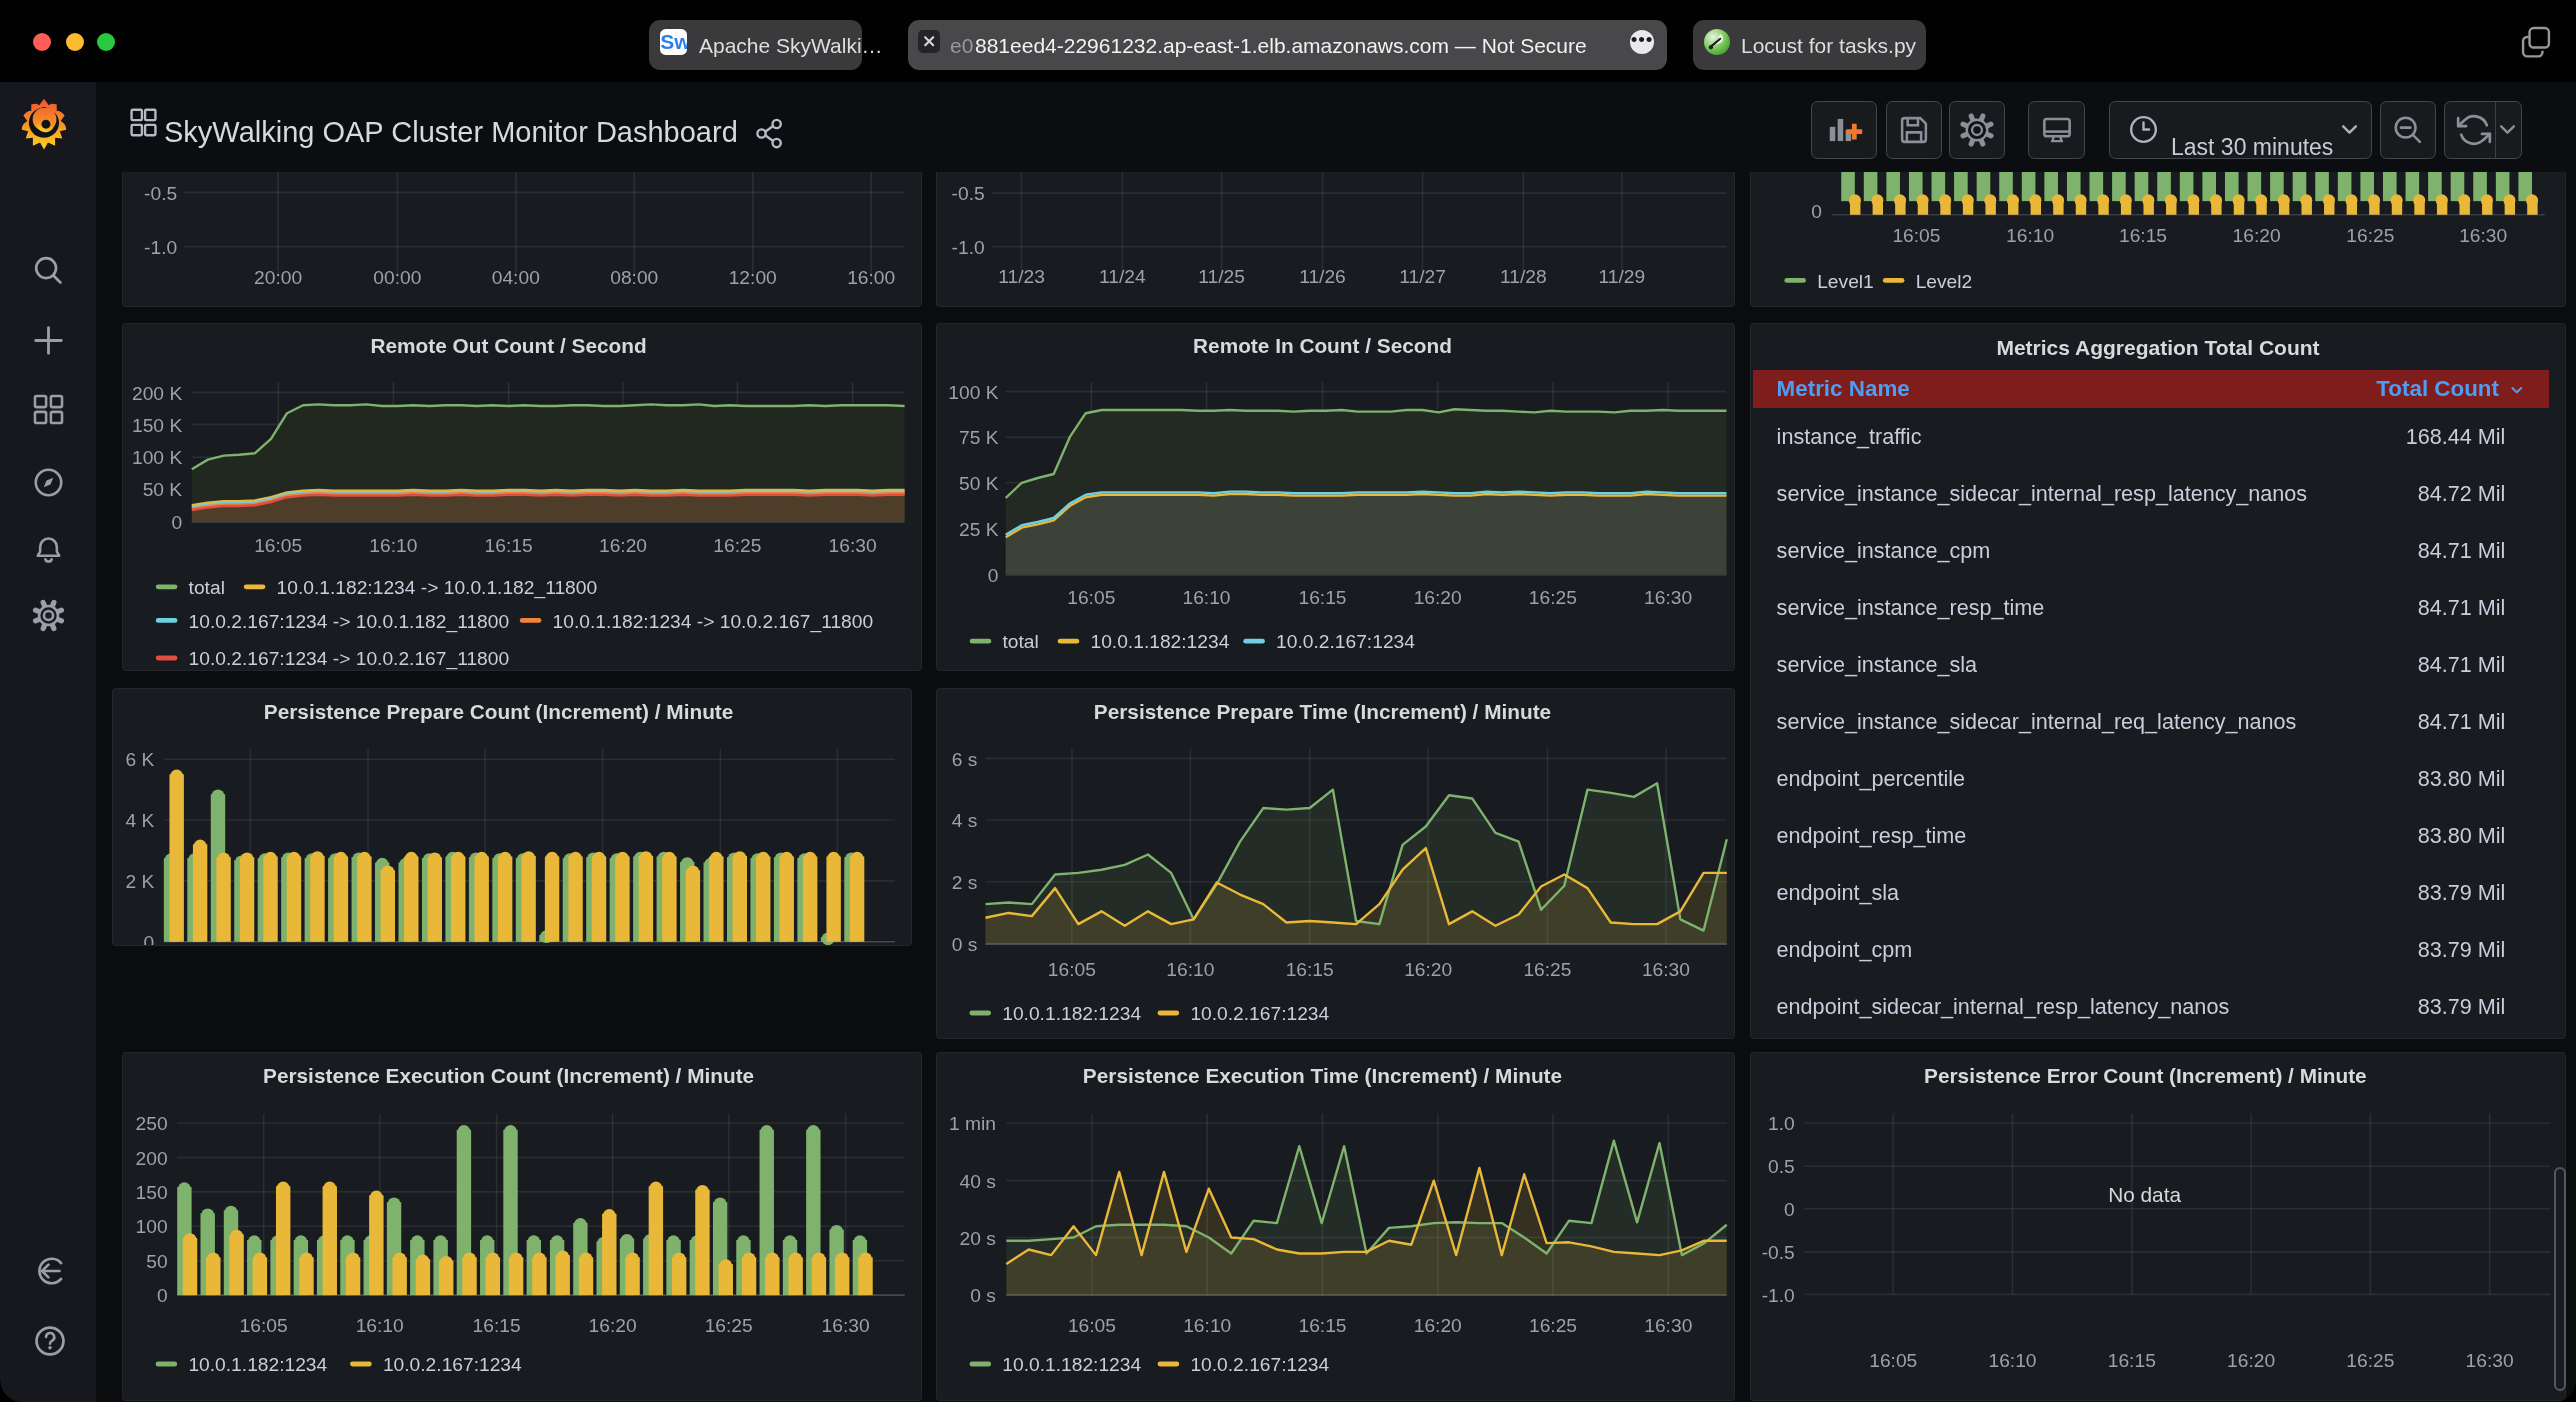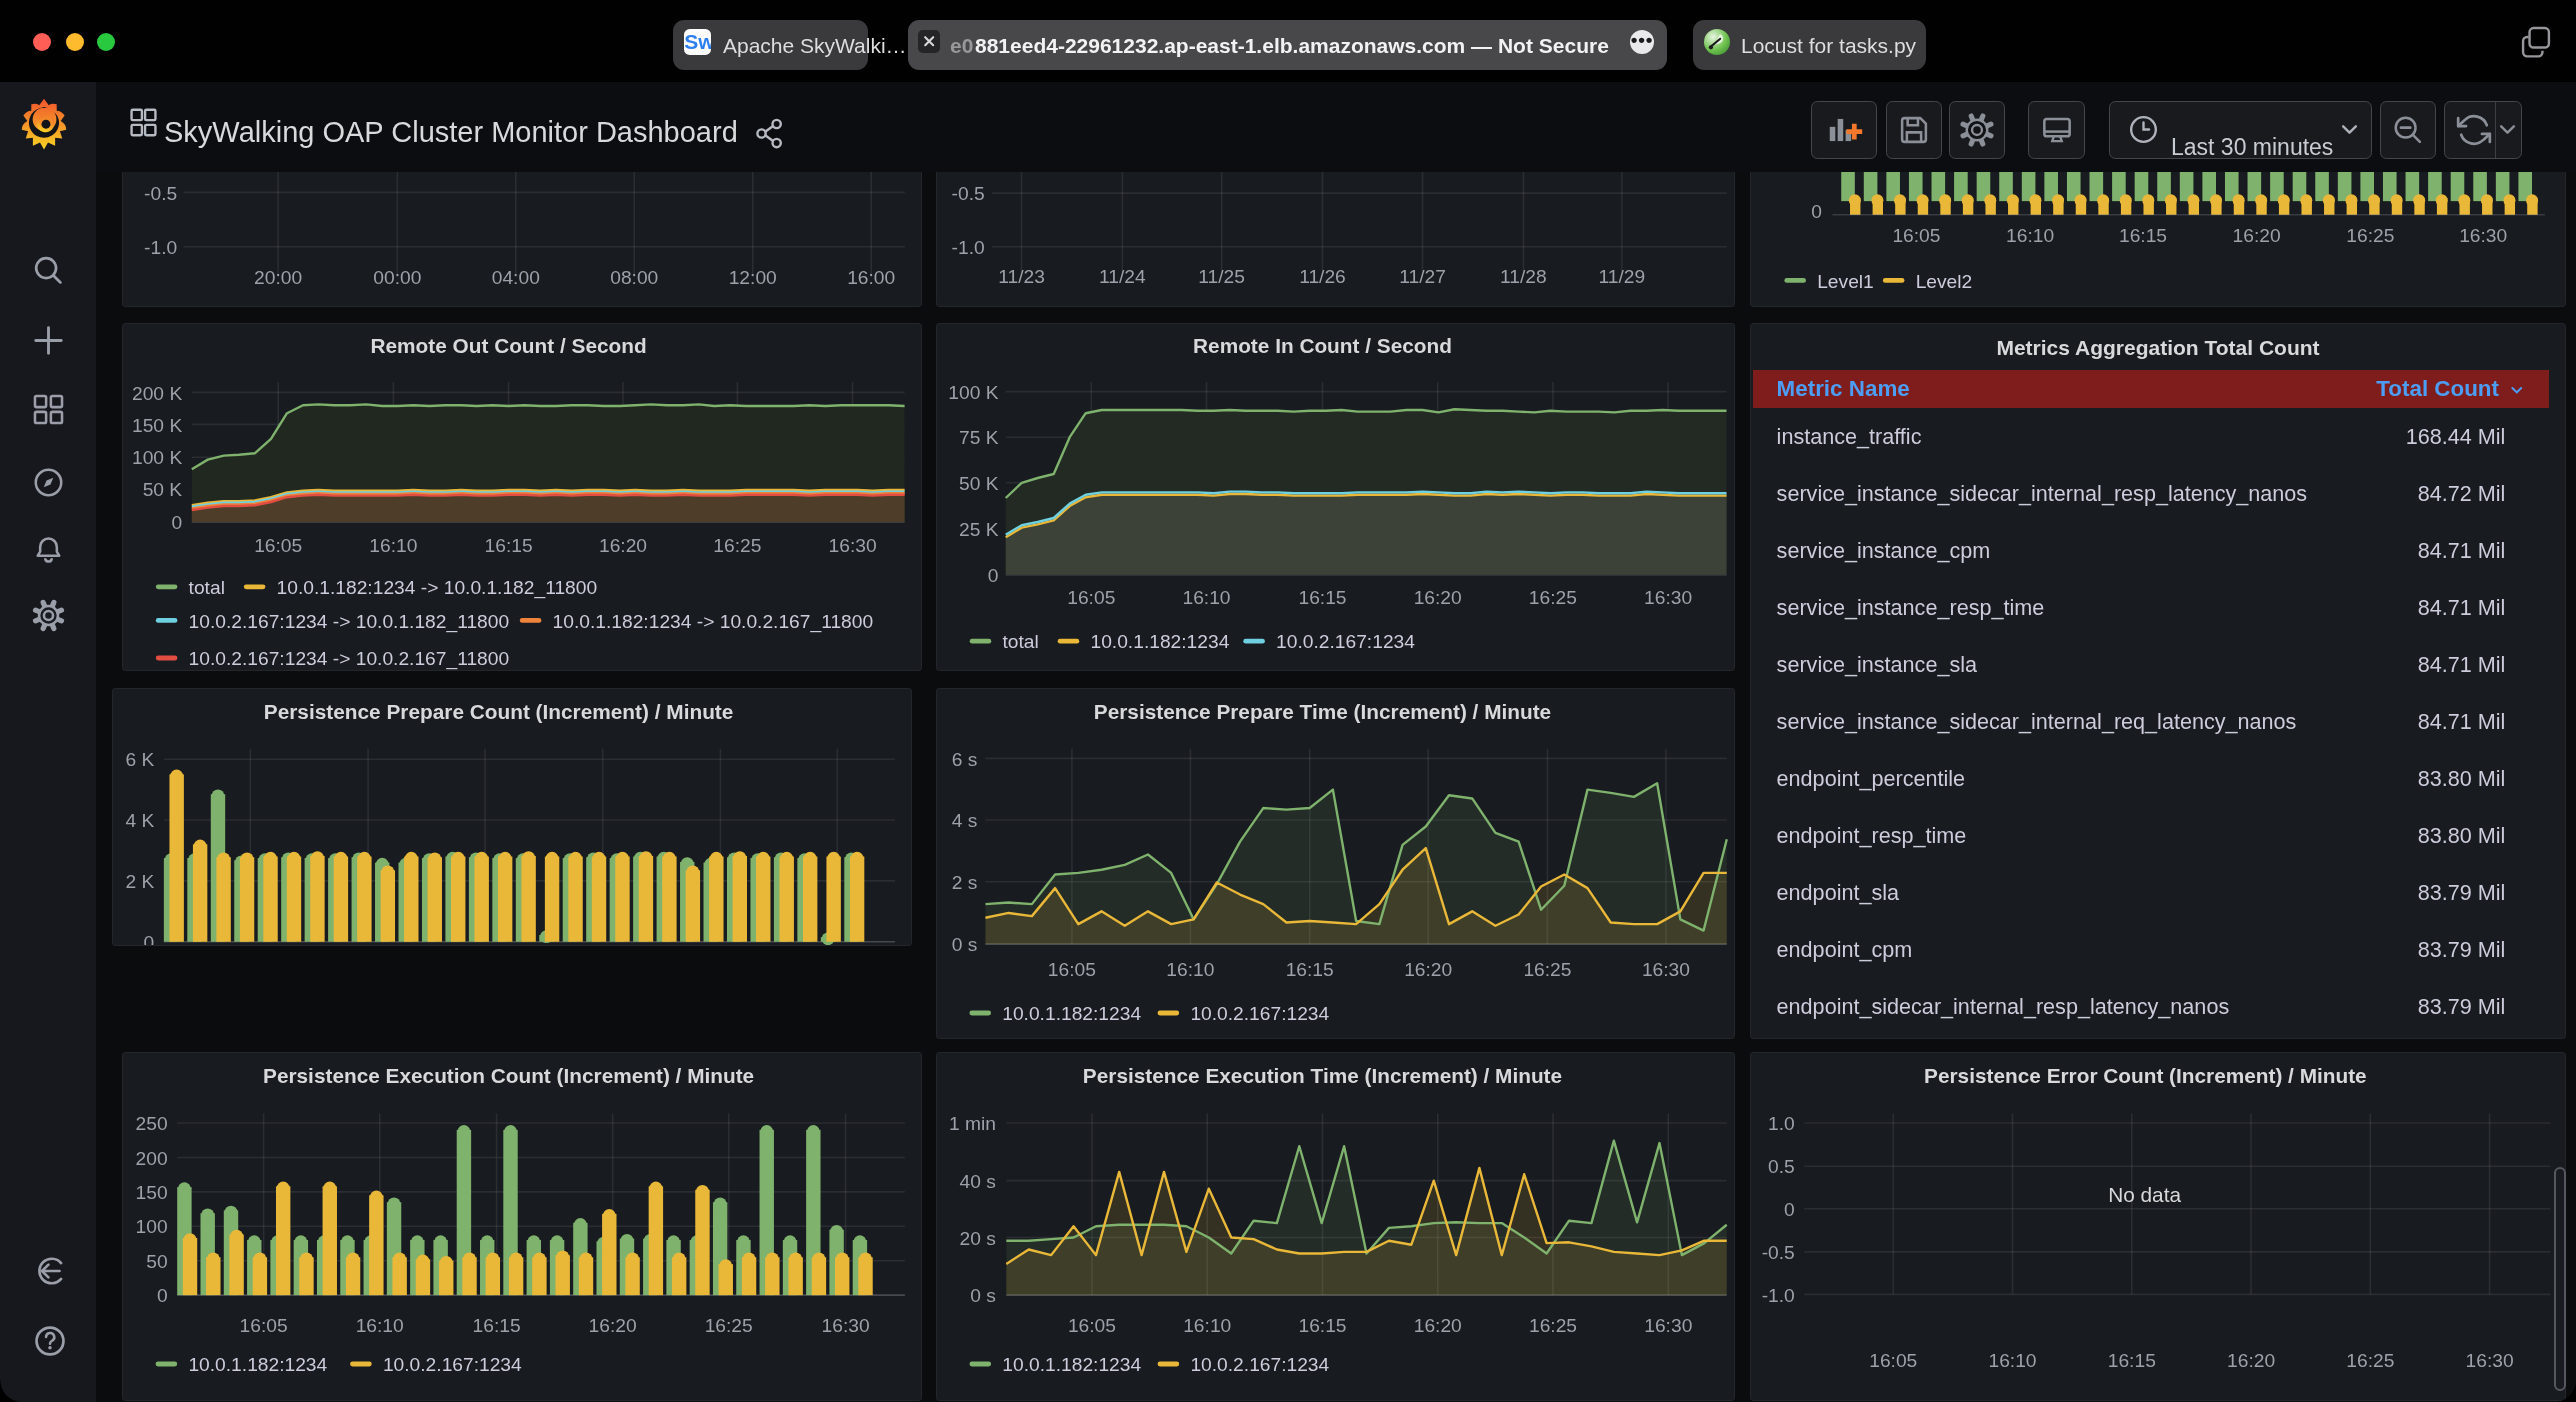--- a/index.html
+++ b/index.html
@@ -852,26 +852,26 @@
 <div class="sic" style="top:1240px"><svg width="38" height="38" viewBox="0 0 48 48" style="">
         <circle cx="24" cy="24" r="17" stroke="#9a9ea8" stroke-width="3.4" fill="none"></circle>
         <path d="M19 19 a5.2 5.2 0 1 1 7.5 4.7 c-1.8 1 -2.5 2 -2.5 3.8" stroke="#9a9ea8" stroke-width="3.2" fill="none" stroke-linecap="round"></path>
         <circle cx="24" cy="32.5" r="2.2" fill="#9a9ea8"></circle>
       </svg></div>
 </div>
 <div class="chrome">
 <div class="tl" style="left:33px;background:#ff5e57"></div>
 <div class="tl" style="left:66px;background:#febb2e"></div>
 <div class="tl" style="left:97px;background:#28c83f"></div>
-<div class="tab" style="left:649px;width:195px;background:#3a3a3c;margin-left:24px;">
+<div class="tab" style="left:649px;width:213px;background:#3a3a3c;">
   <div style="position:absolute;left:11.2px;top:8.8px;width:27px;height:26.4px;border-radius:5.6px;background:#fdfdfd;overflow:hidden;text-align:center">
     <span style="font-size:21px;font-weight:700;color:#2d7ff0;line-height:26.4px">Sw</span></div>
   <span class="tabtx" style="left:50px;">Apache SkyWalki…</span>
 </div>
-<div class="tab" style="left:908px;width:759px;background:#48484a;font-weight:bold;">
+<div class="tab" style="left:908px;width:759px;background:#48484a;">
   <div style="position:absolute;left:9.6px;top:10.4px;width:22.4px;height:22.4px;border-radius:4.8px;background:#252527;text-align:center">
     <svg width="22.4" height="22.4" viewBox="0 0 28 28">
           <path d="M9 9 L19 19 M19 9 L9 19" stroke="#d8d8d8" stroke-width="2.6" stroke-linecap="round"></path>
         </svg></div>
   <span class="tabtx" style="left:42px;color:#98989a">e0</span>
       <span class="tabtx" style="left:67px;color:#f2f2f3">881eed4-22961232.ap-east-1.elb.amazonaws.com — Not Secure</span>
   <div style="position:absolute;right:13px;top:9.6px;width:24px;height:24px;border-radius:12px;background:#e9e9eb;text-align:center;line-height:19px">
     <span style="color:#1b1b1d;font-size:19px;letter-spacing:0.8px;">•••</span></div>
 </div>
 <div class="tab" style="left:1693px;width:233px;background:#3a3a3c;">

